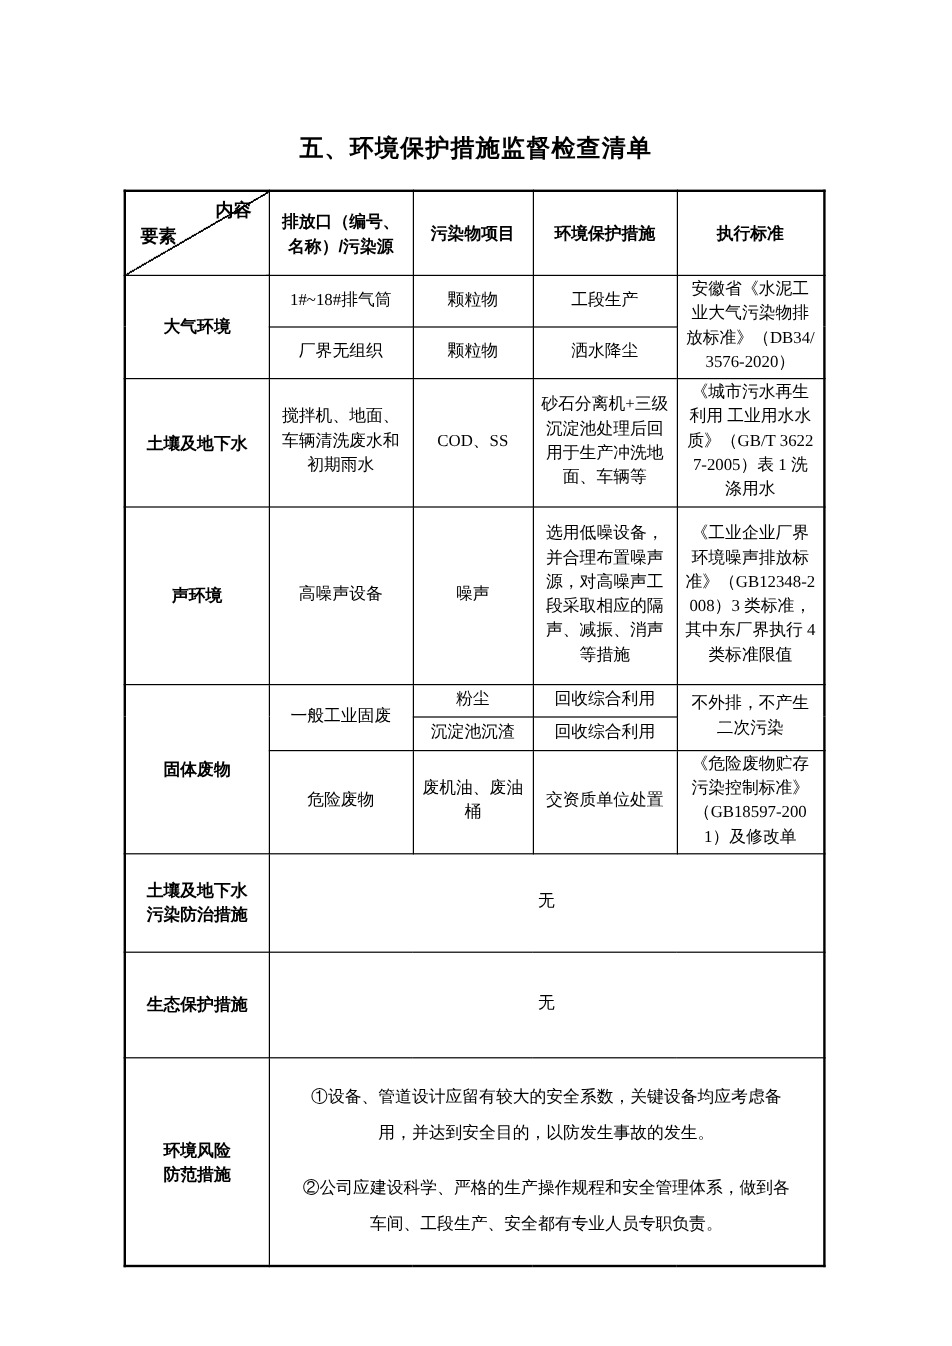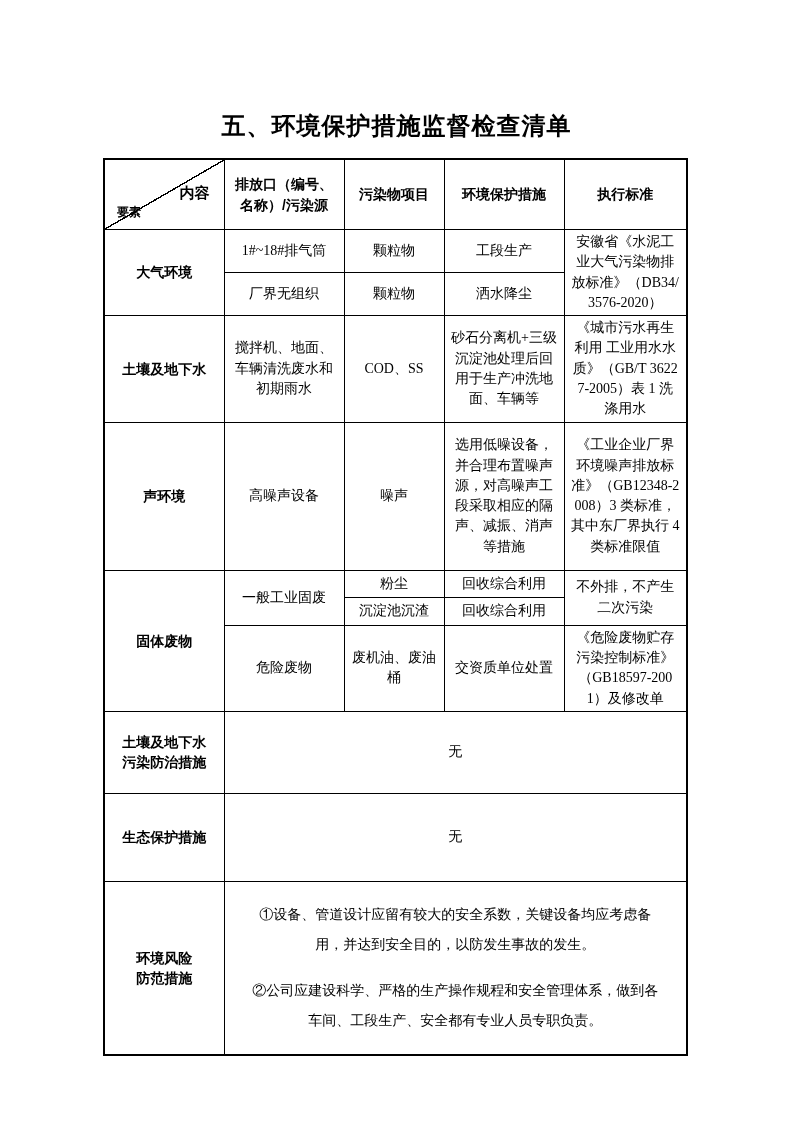--- a/index.html
+++ b/index.html
@@ -9,21 +9,21 @@
     background:#ffffff;
     color:#000;
     font-family:"Liberation Serif","DejaVu Serif",serif;
     overflow:hidden;
   }
   .doc-title{
     position:absolute;
     top:110px;left:0;right:0;
     margin:0;
     text-align:center;
-    font-size:24px;
+    font-size:20px;
     font-weight:bold;
     font-family:"Liberation Sans","DejaVu Sans",sans-serif;
     letter-spacing:1px;
   }
   .env-table{
     position:absolute;
     left:103px;top:158px;
     width:583px;
     border-collapse:collapse;
     table-layout:fixed;
@@ -59,33 +59,33 @@
     padding:0;
     background-image:linear-gradient(to bottom right,
       transparent calc(50% - 0.7px),
       #000 calc(50% - 0.7px),
       #000 calc(50% + 0.7px),
       transparent calc(50% + 0.7px));
   }
   .corner-box{
     display:flex;
     flex-direction:column;
-    justify-content:flex-end;
+    justify-content:flex-start;
     height:65px;
     box-sizing:border-box;
     padding:3px 8px 6px 6px;
   }
   .corner-top{
     align-self:flex-end;
     font-weight:bold;font-size:15px;
     font-family:"Liberation Sans","DejaVu Sans",sans-serif;
   }
   .corner-bottom{
     align-self:flex-start;
-    font-weight:bold;font-size:12px;
+    font-weight:bold;font-size:15px;
     font-family:"Liberation Sans","DejaVu Sans",sans-serif;
   }
   .risk-cell{
     text-align:left;
     vertical-align:middle;
     padding:6px 12px;
   }
   .risk-cell p{
     margin:16px;
     line-height:2.15;

